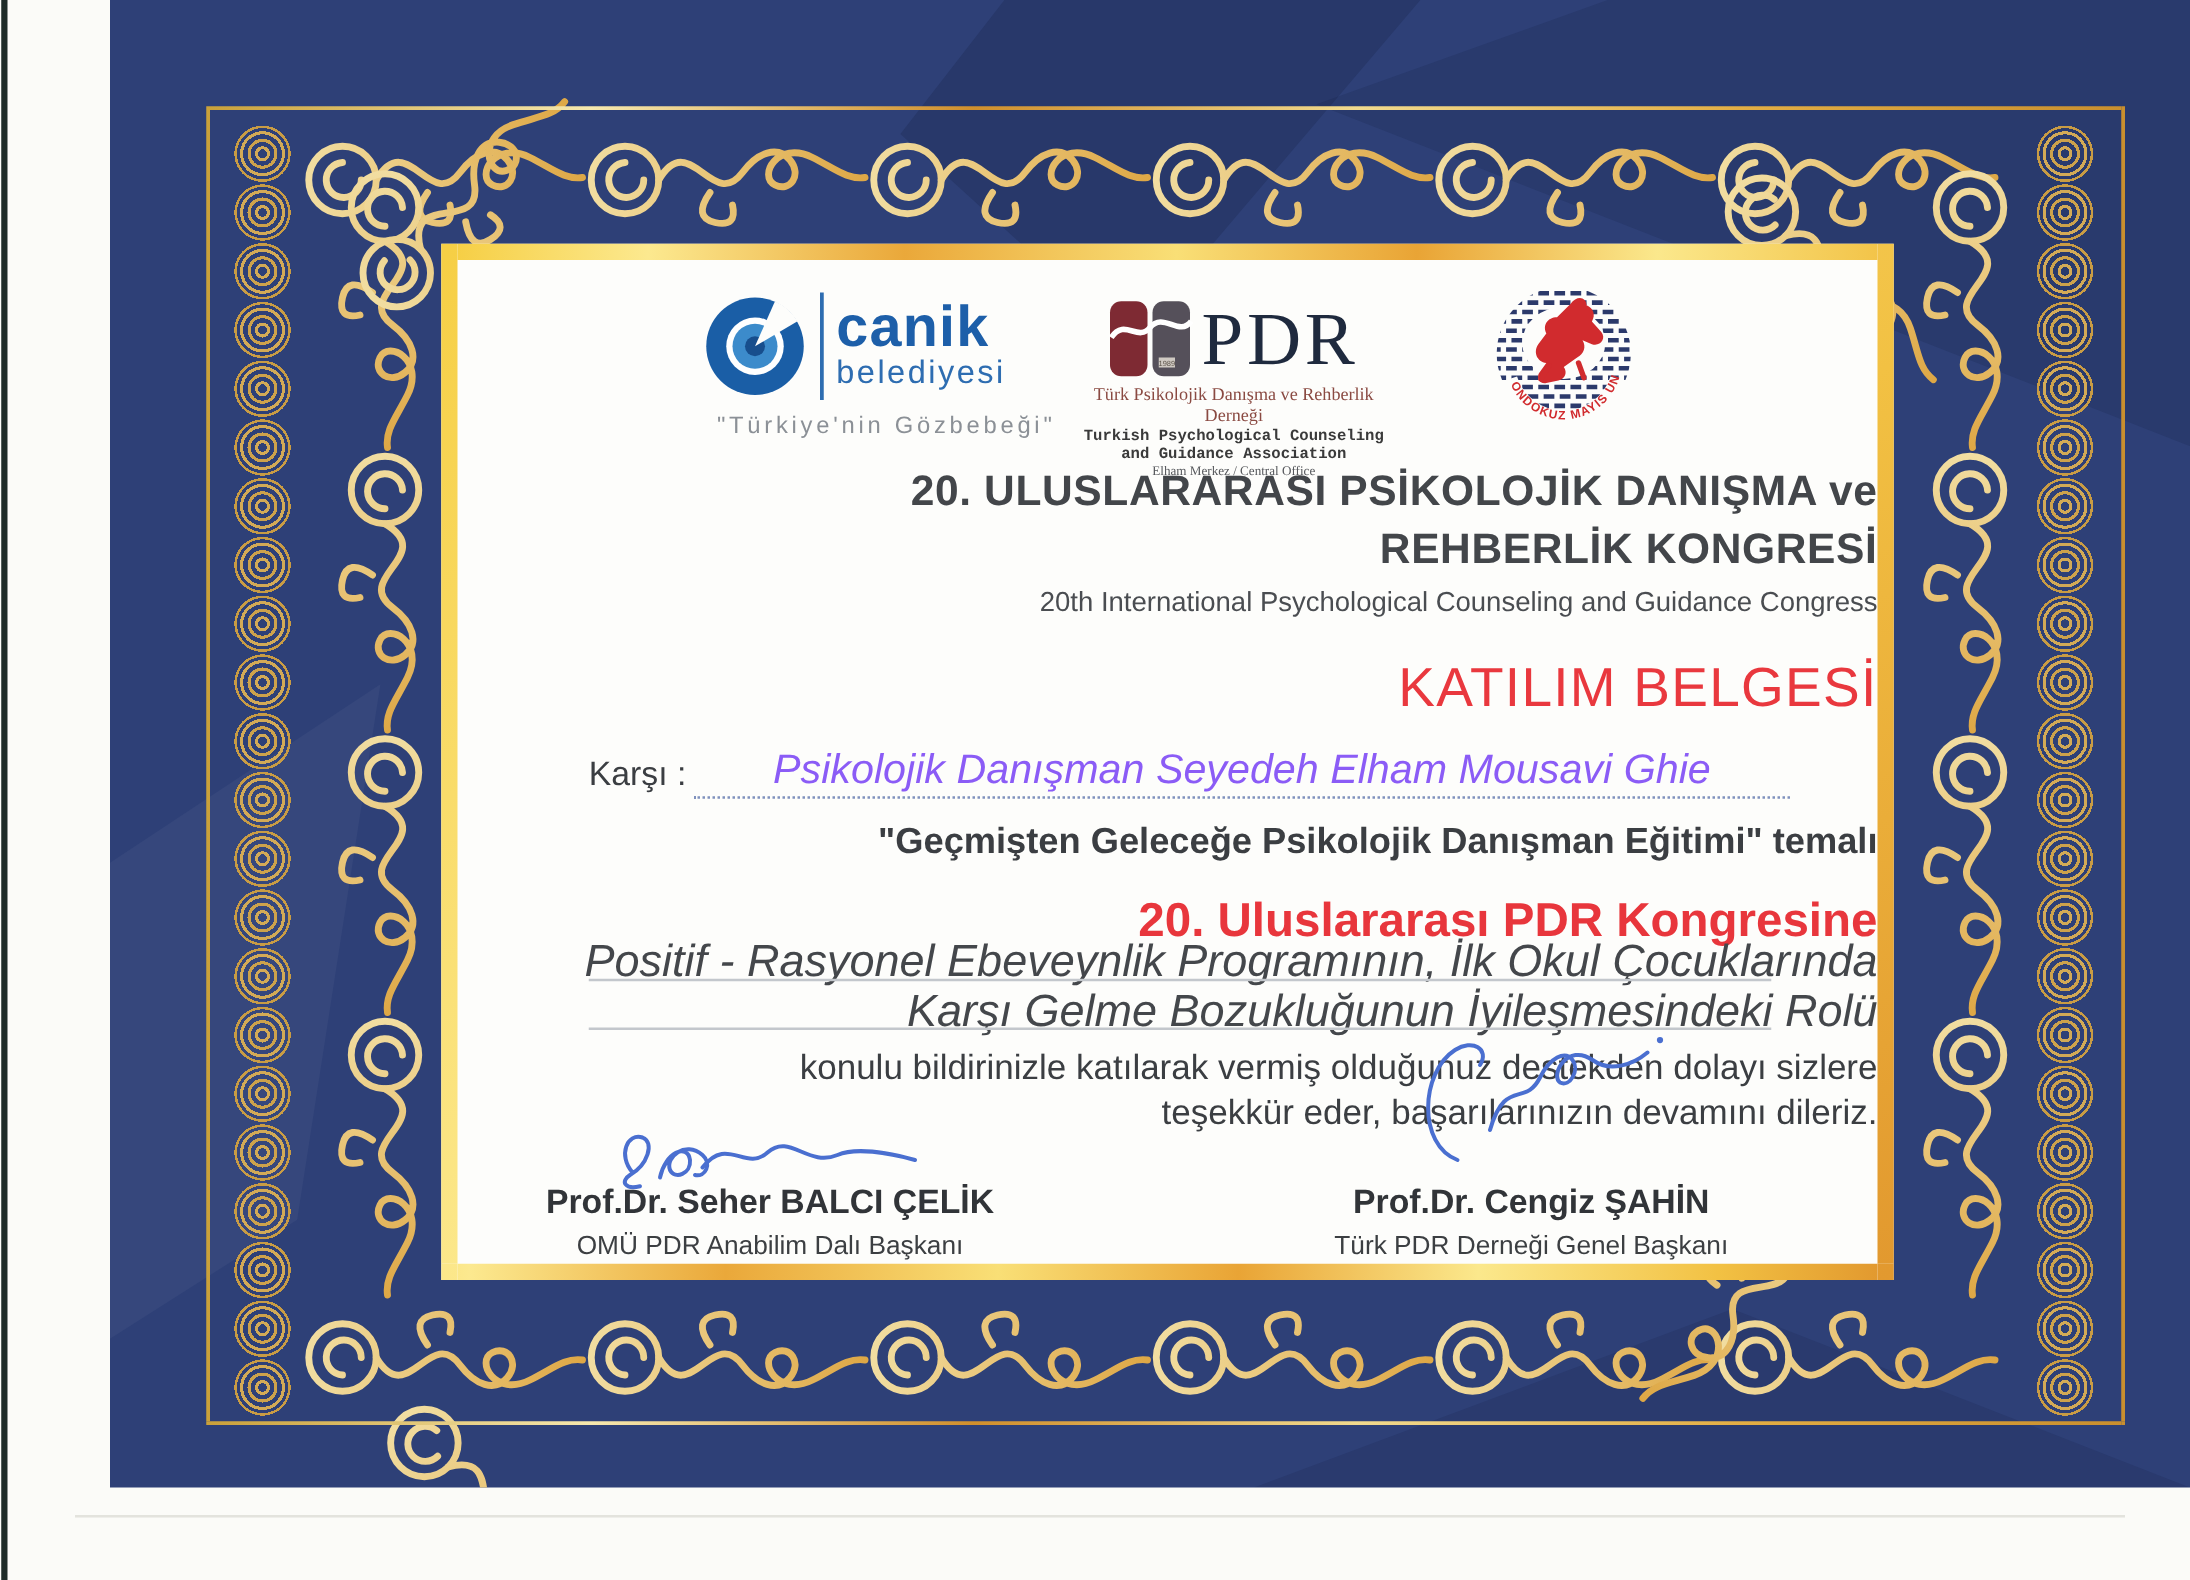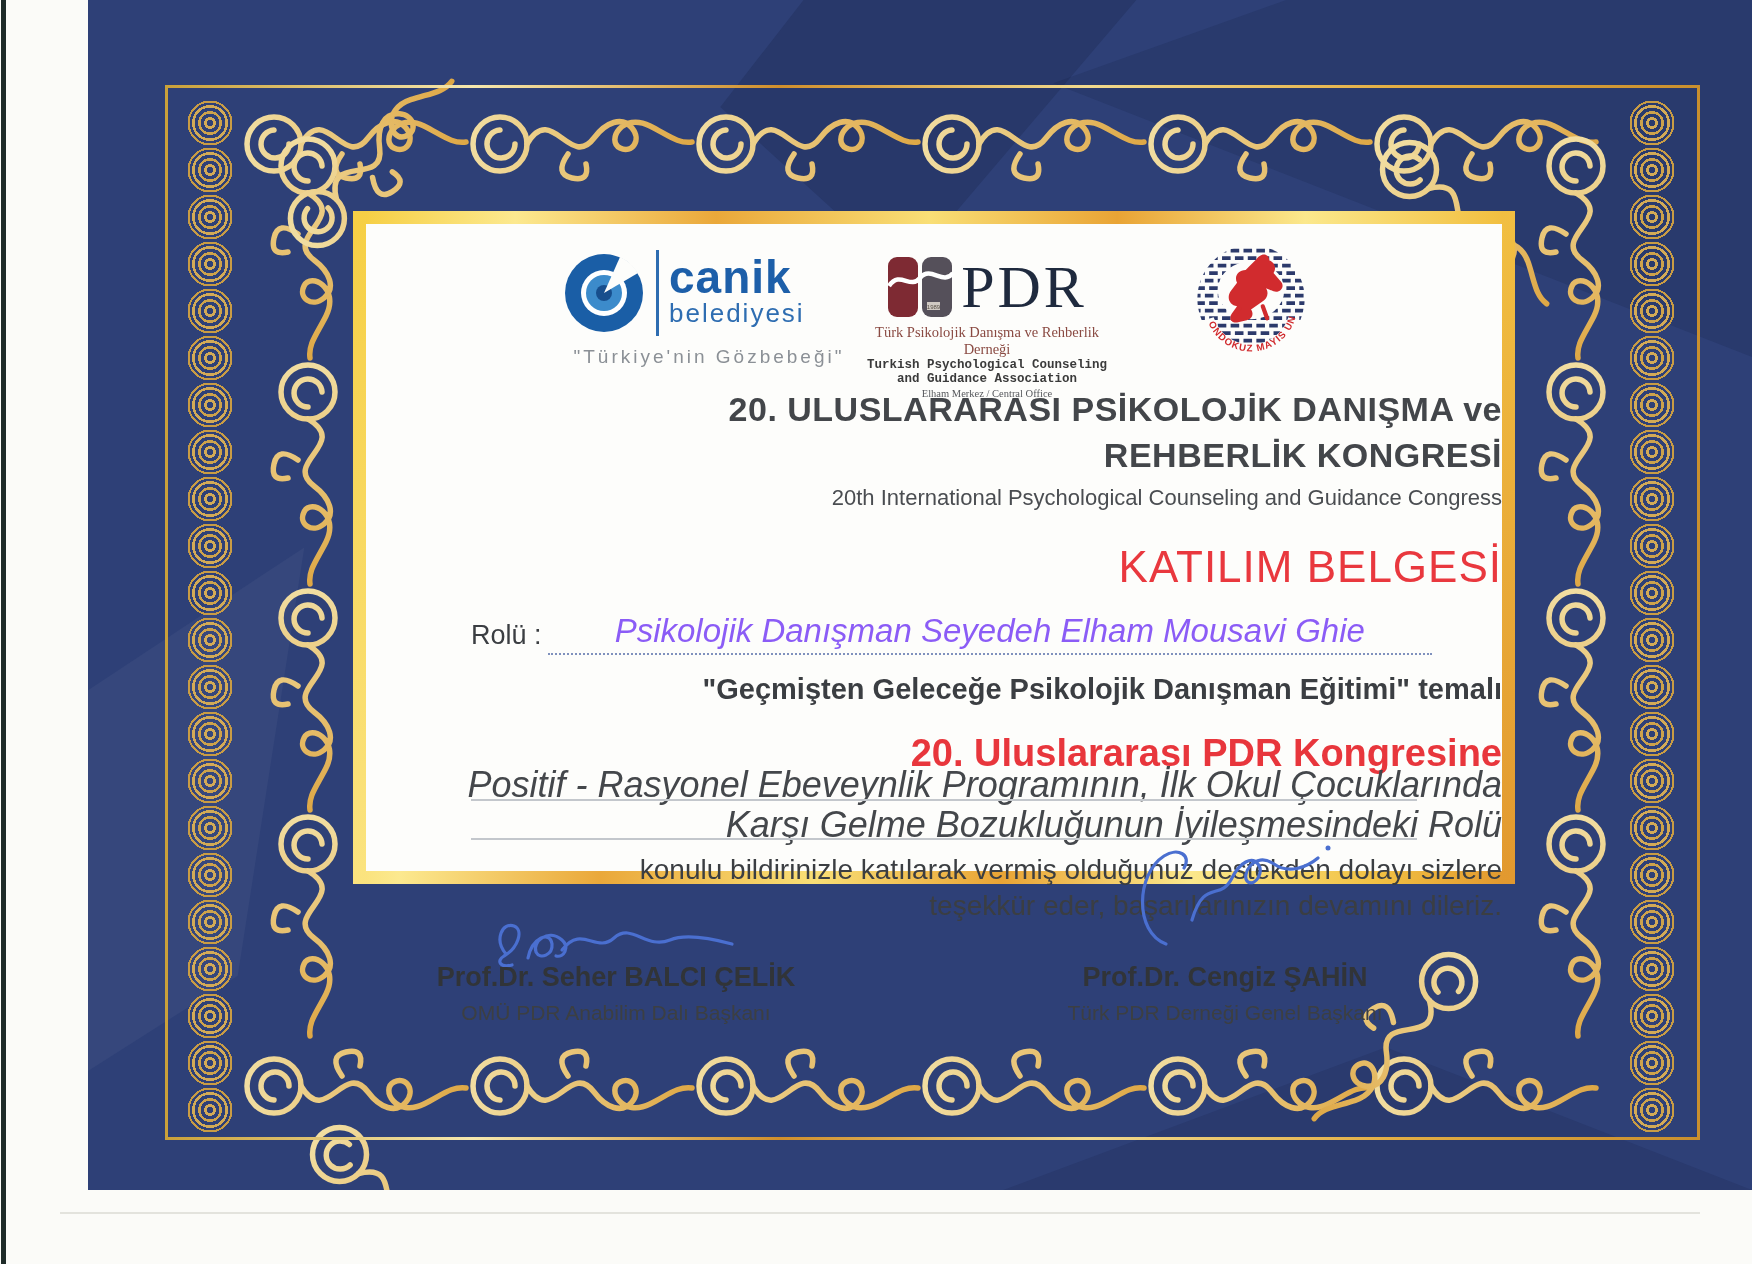--- a/index.html
+++ b/index.html
@@ -23,21 +23,21 @@
 
   .ring-col{position:absolute;top:100px;width:46px;display:flex;flex-direction:column;gap:1px;}
   .ring-col.left{left:99px;} .ring-col.right{left:1541px;}
   .ring{width:46px;height:46px;border-radius:50%;
     background:radial-gradient(circle at 50% 50%,
       rgba(0,0,0,0) 0 3.5px,#d3aa56 3.5px 6px,
       rgba(0,0,0,0) 6px 9.5px,#cda24b 9.5px 12px,
       rgba(0,0,0,0) 12px 15.5px,#d3aa56 15.5px 18px,
       rgba(0,0,0,0) 18px 20.5px,#c99c44 20.5px 22.5px,rgba(0,0,0,0) 22.5px);}
 
-  .gold-frame{position:absolute;left:265px;top:211px;width:1162px;height:673px;box-sizing:border-box;
+  .gold-frame{position:absolute;left:265px;top:195px;width:1162px;height:829px;box-sizing:border-box;
     border:13px solid;
     border-image:linear-gradient(100deg,#f6cf45 0%,#fce98f 12%,#eaa83a 28%,#f9df76 45%,#e9a435 60%,#fbe88c 75%,#f2c143 90%,#e2992f 100%) 1;
     background:#fdfdfb;}
   .content{position:absolute;inset:0;color:#3d4043;}
 
   .abs{position:absolute;}
   .ctr{left:0;right:0;text-align:right;}
 
   .title-line{font-size:34px;font-weight:700;letter-spacing:.5px;color:#43464a;}
   .subtitle{font-size:22px;color:#4a4d51;}
@@ -261,21 +261,21 @@
             </text>
           </svg>
         </div>
 
         <div class="abs ctr title-line" style="top:166px;">20. ULUSLARARASI PSİKOLOJİK DANIŞMA ve</div>
         <div class="abs ctr title-line" style="top:212px;">REHBERLİK KONGRESİ</div>
         <div class="abs ctr subtitle" style="top:261px;">20th International Psychological Counseling and Guidance Congress</div>
         <div class="abs ctr doc-type" style="top:318px;">KATILIM BELGESİ</div>
 
         <div class="abs sayin-row">
-          <span class="sayin-label">Rolü :</span>
+          <span class="sayin-label">Karşı :</span>
           <span class="recipient">Psikolojik Danışman Seyedeh Elham Mousavi Ghie</span>
         </div>
 
         <div class="abs ctr theme-line" style="top:449px;">"Geçmişten Geleceğe Psikolojik Danışman Eğitimi" temalı</div>
         <div class="abs ctr congress-line" style="top:488px;margin-top:20px;">20. Uluslararası PDR Kongresine</div>
 
         <div class="abs ctr paper-line" style="top:540px;">Positif - Rasyonel Ebeveynlik Programının, İlk Okul Çocuklarında</div>
         <div class="rule" style="top:575px;"></div>
         <div class="abs ctr paper-line" style="top:580px;">Karşı Gelme Bozukluğunun İyileşmesindeki Rolü</div>
         <div class="rule" style="top:614px;"></div>

